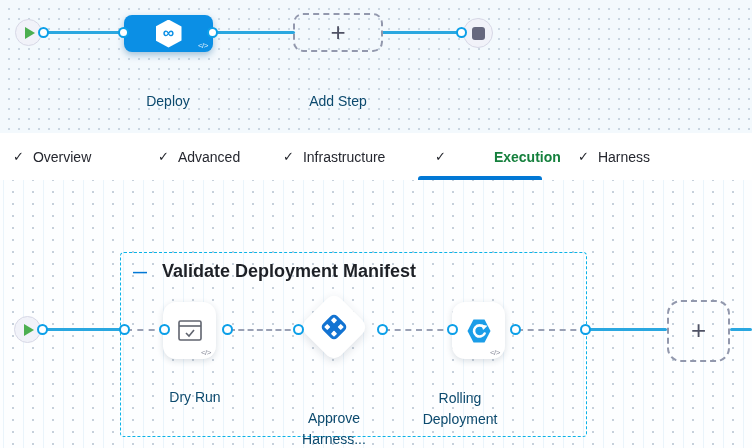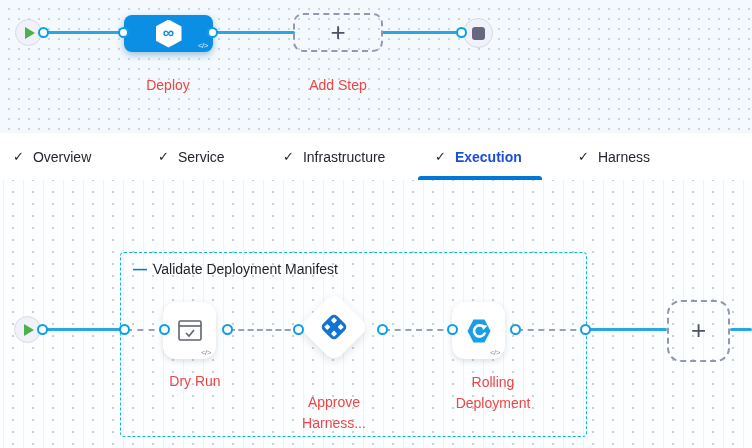--- a/index.html
+++ b/index.html
@@ -15,21 +15,21 @@
     background-color:#fdfeff;
     background-image:linear-gradient(90deg,#eaf4fb 1px,transparent 1px),
       radial-gradient(circle,#c6d0db 1px,transparent 1.1px);
     background-size:20px 20px,20px 12px;background-position:3px 0,3px 6px;}
 
   
   .tabbar{position:absolute;left:0;top:133px;width:752px;height:47px;background:#ffffff;}
   .tab{position:absolute;top:0;height:100%;display:flex;align-items:center;gap:9px;cursor:pointer;}
   .tab .chk{font-size:13px;font-weight:bold;color:#1f2128;}
   .tab .tlabel{font-size:14px;color:#25272f;}
-  .tab.active .tlabel{font-weight:bold;color:#1d4ed8;}
+  .tab.active .tlabel{font-weight:bold;color:#15803d;margin-left:39px;}
   .underline{position:absolute;top:43px;height:4px;background:#0278d5;border-radius:3px 3px 0 0;}
 
   
   .solid{position:absolute;height:3px;background:#2aa7e0;border-radius:2px;}
   .dash{position:absolute;height:0;border-top:2px dashed #9aa1b5;}
   .port{position:absolute;width:11px;height:11px;box-sizing:border-box;border-radius:50%;
     background:#fff;border:2.5px solid #0b9fe8;z-index:5;}
 
   
   .round-node{position:absolute;box-sizing:border-box;border-radius:50%;background:#f1f2f9;
@@ -59,23 +59,23 @@
   .diamond{position:absolute;left:309px;top:302px;width:50px;height:50px;border-radius:10px;
     background:#ffffff;box-shadow:2px 2px 8px rgba(40,60,90,.15);transform:rotate(45deg);
     z-index:4;display:flex;align-items:center;justify-content:center;cursor:pointer;}
   .diamond svg{transform:rotate(-45deg);}
 
   .group-box{position:absolute;left:120px;top:252px;width:467px;height:185px;box-sizing:border-box;
     border:1.6px dashed #0ab3e8;border-radius:4px;z-index:1;}
   .group-header{position:absolute;left:133px;top:261px;display:flex;align-items:center;gap:6px;
     z-index:3;cursor:pointer;}
   .group-header .minus{color:#0278d5;font-weight:bold;font-size:14px;line-height:1;}
-  .group-header .gl{font-size:14px;font-weight:400;color:#1d2026;}
-
-  .node-label{position:absolute;font-size:14px;color:#ef4444;text-align:center;z-index:3;line-height:21px;}
+  .group-header .gl{font-size:18px;font-weight:700;color:#1d2026;margin-left:9px;}
+
+  .node-label{position:absolute;font-size:14px;color:#0c4a6e;text-align:center;z-index:3;line-height:21px;margin-top:16px;}
 </style>
 </head>
 <body>
 
 <div class="canvas">
 
   <div class="stage-bg"></div>
   <div class="exec-bg"></div>
 
   <div class="solid" style="left:42px;top:31px;width:82px;"></div>
@@ -108,21 +108,21 @@
   <div class="node-label" style="left:128px;top:75px;width:80px;">Deploy</div>
   <div class="node-label" style="left:288px;top:75px;width:100px;">Add Step</div>
 
   <div class="tabbar">
     <div class="tab" style="left:13px;">
       <span class="chk">✓</span>
       <span class="tlabel">Overview</span>
     </div>
     <div class="tab" style="left:158px;">
       <span class="chk">✓</span>
-      <span class="tlabel">Service</span>
+      <span class="tlabel">Advanced</span>
     </div>
     <div class="tab" style="left:283px;">
       <span class="chk">✓</span>
       <span class="tlabel">Infrastructure</span>
     </div>
     <div class="tab active" style="left:435px;">
       <span class="chk">✓</span>
       <span class="tlabel">Execution</span>
     </div>
     <div class="tab" style="left:578px;">
@@ -192,18 +192,18 @@
 
   <div class="dashed-btn" style="left:667px;top:300px;width:63px;height:62px;border-radius:14px;">
     <span class="plus">+</span>
   </div>
 
   <div class="node-label" style="left:150px;top:371px;width:90px;">Dry Run</div>
   <div class="node-label" style="left:284px;top:392px;width:100px;">
     <div>Approve</div>
     <div>Harness...</div>
   </div>
-  <div class="node-label" style="left:443px;top:372px;width:100px;text-align:center;">
+  <div class="node-label" style="left:410px;top:372px;width:100px;text-align:center;">
     <div>Rolling</div>
     <div>Deployment</div>
   </div>
 
 </div>
 
 </body></html>

